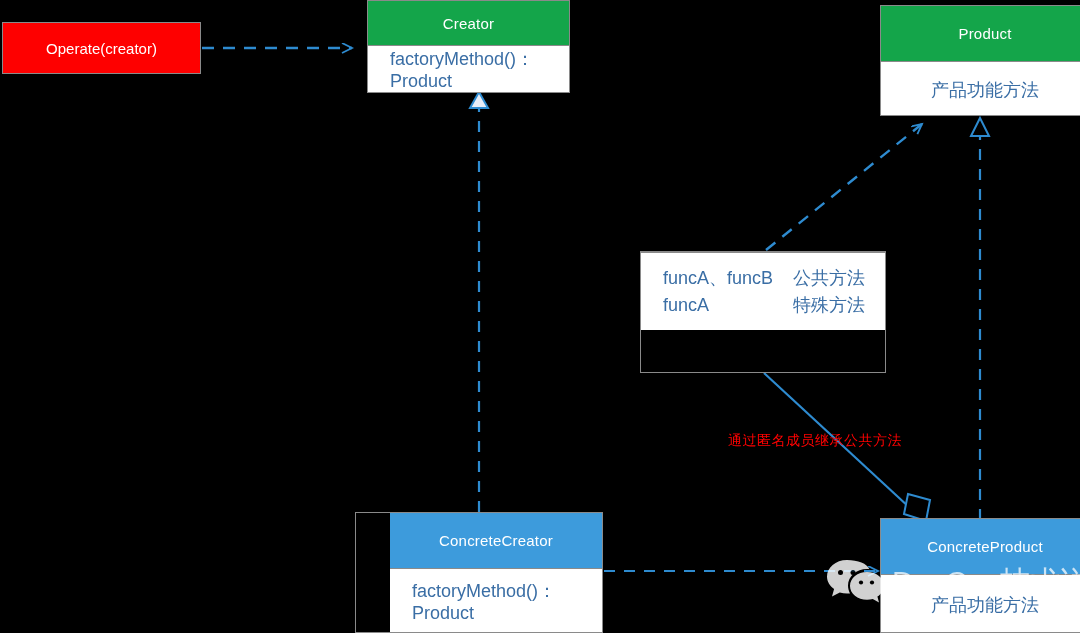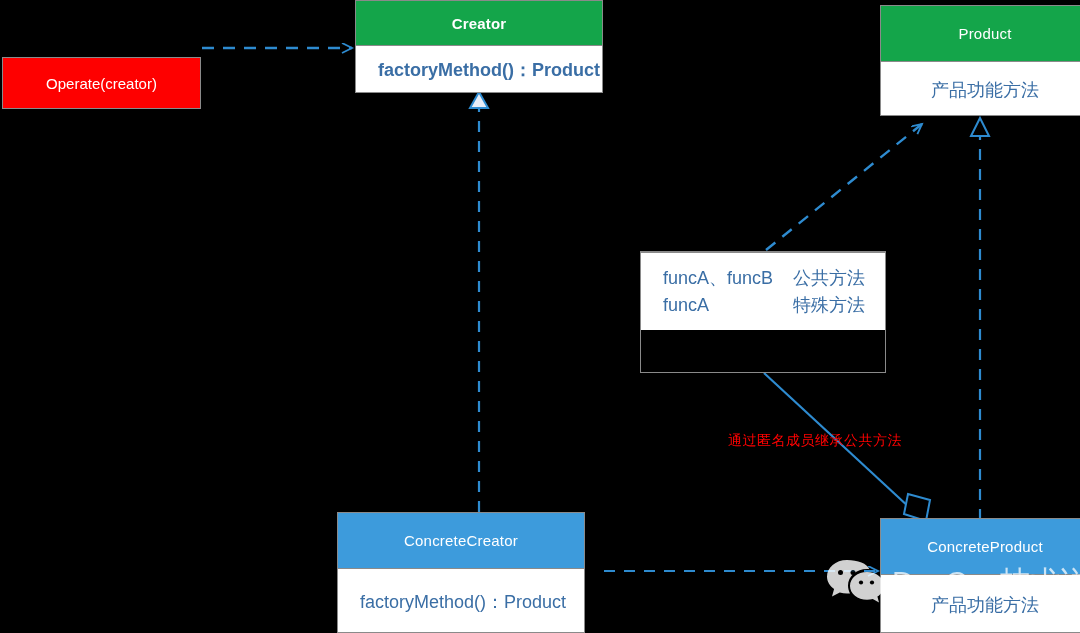--- a/index.html
+++ b/index.html
@@ -63,21 +63,20 @@
   .red-box {
     position: absolute;
     box-sizing: border-box;
     background: #fe0000;
     border: 1px solid #8a8a8a;
     color: #ffffff;
     display: flex;
     align-items: center;
     justify-content: center;
     font-size: 15px;
-    margin-top: 35px;
   }
 
   
   #links {
     position: absolute;
     left: 0; top: 0;
     width: 1080px;
     height: 633px;
     pointer-events: none;
   }
@@ -138,21 +137,21 @@
     <polygon points="908,494 930,500 926,521 904,514" fill="#000000" stroke="#2e8bd0" stroke-width="2"></polygon>
 
      ConcreteProduct : dependency (dashed, open arrow) --&gt;
     <line x1="604" y1="571" x2="878" y2="571" stroke="#2e8bd0" stroke-width="2.2" stroke-dasharray="11,9" marker-end="url(#openArrow)"></line>
   </svg>
 
   <div class="red-box" style="left:2px; top:22px; width:199px; height:52px;">
     <span>Operate(creator)</span>
   </div>
 
-  <div class="uml-box" style="left:355px; top:0px; width:248px; height:93px;font-weight:bold;">
+  <div class="uml-box" style="left:367px; top:0px; width:203px; height:93px;">
     <div class="uml-header green" style="height:44px;">Creator</div>
     <div class="uml-body left" style="height:48px;">
       <span>factoryMethod()：Product</span>
     </div>
   </div>
 
   <div class="uml-box" style="left:880px; top:5px; width:210px; height:111px;">
     <div class="uml-header green" style="height:55px;">Product</div>
     <div class="uml-body" style="height:56px;">
       <span>产品功能方法</span>
@@ -165,21 +164,21 @@
         <span class="col-a">funcA、funcB</span>
         <span class="col-b">公共方法</span>
       </div>
       <div class="uml-row">
         <span class="col-a">funcA</span>
         <span class="col-b">特殊方法</span>
       </div>
     </div>
   </div>
 
-  <div class="uml-box" style="left:337px; top:512px; width:248px; height:121px;">
+  <div class="uml-box" style="left:355px; top:512px; width:248px; height:121px;padding-left:34px;">
     <div class="uml-header blue" style="height:55px;">ConcreteCreator</div>
     <div class="uml-body left" style="height:66px;">
       <span>factoryMethod()：Product</span>
     </div>
   </div>
 
   <div class="uml-box" style="left:880px; top:518px; width:210px; height:115px;">
     <div class="uml-header blue" style="height:55px;">ConcreteProduct</div>
     <div class="uml-body" style="height:60px;">
       <span>产品功能方法</span>

